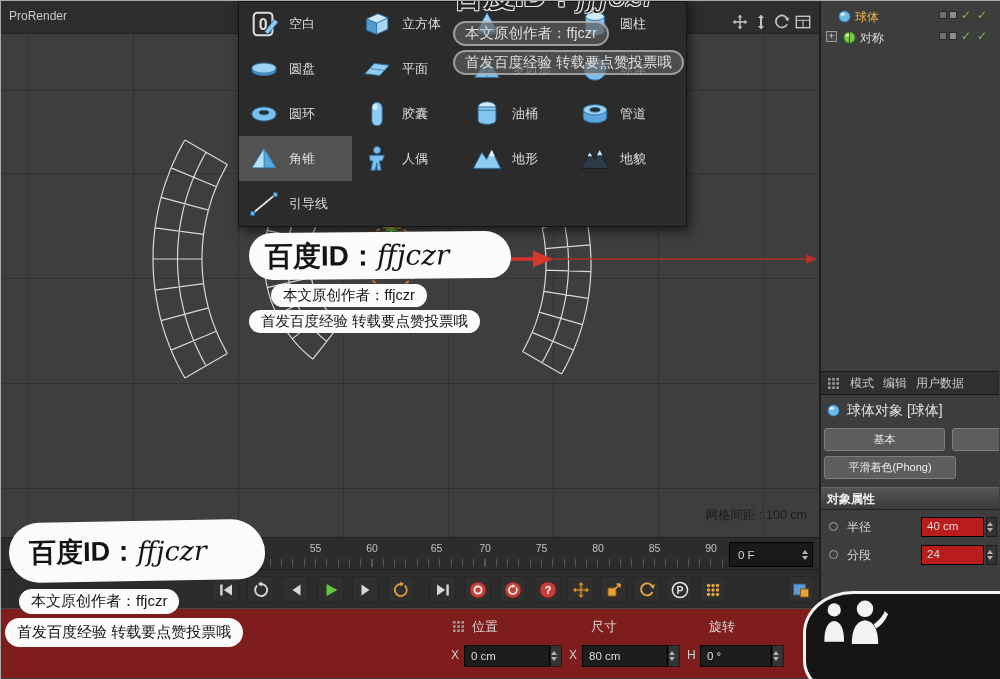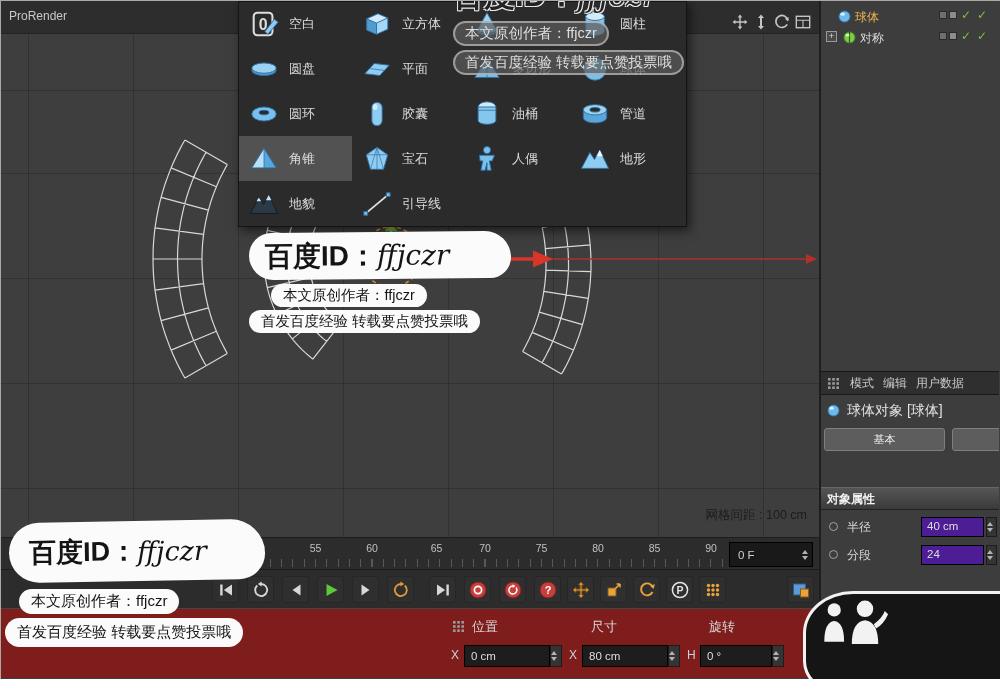--- a/index.html
+++ b/index.html
@@ -76,21 +76,21 @@
   .attr-title{position:absolute;left:0;top:395px;width:178px;height:30px;display:flex;align-items:center;gap:6px;
     padding:0 6px;color:#e2e2e2;font-size:14px;}
   .chip-row{position:absolute;left:3px;top:427px;height:26px;white-space:nowrap;}
   .chip{height:23px;background:#5d5d5d;border:1px solid #7e7e7e;border-radius:3px;color:#eee;font-size:11px;
     display:inline-flex;align-items:center;justify-content:center;vertical-align:top;}
   .attr-section{position:absolute;left:0;top:486px;width:178px;height:23px;background:linear-gradient(#555,#3a3a3a);
     border-top:1px solid #666;border-bottom:1px solid #222;color:#f2f2f2;font-weight:bold;font-size:12px;padding:3px 6px;}
   .attr-row{position:absolute;left:0;width:178px;height:28px;}
   .acircle{position:absolute;left:8px;top:9px;width:9px;height:9px;border:1.5px solid #a2a2a2;border-radius:50%;}
   .alabel{position:absolute;left:26px;top:6px;font-size:12px;color:#d5d5d5;}
-  .abox{position:absolute;left:100px;top:4px;width:63px;height:20px;background:#4c1d95;border:1px solid #000;
+  .abox{position:absolute;left:100px;top:4px;width:63px;height:20px;background:#b91c1c;border:1px solid #000;
     color:#dedede;font-size:11.5px;padding:2px 5px;}
   .astep{position:absolute;left:165px;top:4px;width:11px;height:20px;background:#343434;border:1px solid #1c1c1c;}
   .adrop{position:absolute;left:84px;top:4px;width:92px;height:21px;background:linear-gradient(#6a6a6a,#4e4e4e);
     border:1px solid #2a2a2a;border-radius:2px;color:#eee;font-size:12px;text-align:center;line-height:19px;}
 
   
   .wm{position:absolute;z-index:40;pointer-events:none;}
   .wm-top{left:452px;top:-26px;width:280px;}
   .wm-top-big{font-size:31px;font-weight:bold;color:#222;white-space:nowrap;
     text-shadow:-1px -1px 0 #e8e8e8,1px -1px 0 #e8e8e8,-1px 1px 0 #e8e8e8,1px 1px 0 #e8e8e8;}
@@ -260,27 +260,20 @@
         <span class="micon"><svg width="34" height="30" viewBox="0 0 36 32">
             <path d="M18 4.5 L31 25.5 L18 25.5 Z" fill="#58a7dc"></path>
             <path d="M18 4.5 L5 25.5 L18 25.5 Z" fill="#b8e0f8"></path>
             <path d="M18 4.5 L31 25.5 L5 25.5 Z" fill="none" stroke="#2e6da0"></path>
             <path d="M18 4.5 V25.5" stroke="#2e6da0" stroke-width="0.8"></path>
           </svg></span>
         <span class="mlabel">角锥</span>
       </div>
       <div class="mcell">
         <span class="micon"><svg width="34" height="30" viewBox="0 0 36 32">
-            <path d="M18 3.5 L29.5 11.5 L25 27 L11 27 L6.5 11.5 Z" fill="#8fccf2" stroke="#2e6da0"></path>
-            <path d="M18 3.5 L18 27 M6.5 11.5 L29.5 11.5 M18 3.5 L11 27 M18 3.5 L25 27" stroke="#2e6da0" stroke-width="0.7" fill="none"></path>
-          </svg></span>
-        <span class="mlabel">宝石</span>
-      </div>
-      <div class="mcell">
-        <span class="micon"><svg width="34" height="30" viewBox="0 0 36 32">
             <circle cx="18" cy="6.5" r="3.8" fill="#79c0ee" stroke="#2e6da0"></circle>
             <path d="M10 12 h16 l-2.5 6 h-3 l2 10 h-4.5 L18 20 l-2 8 h-4.5 l2 -10 h-3 Z" fill="#79c0ee" stroke="#2e6da0" stroke-linejoin="round"></path>
           </svg></span>
         <span class="mlabel">人偶</span>
       </div>
       <div class="mcell">
         <span class="micon"><svg width="34" height="30" viewBox="0 0 36 32">
             <path d="M3.5 26 L12.5 9 L17.5 16.5 L23 6.5 L32.5 26 Z" fill="#8fccf2" stroke="#2e6da0"></path>
             <path d="M23 6.5 L26.3 13 L19.8 13 Z" fill="#eaf6fd"></path>
           </svg></span>
@@ -538,20 +531,23 @@
             <circle cx="7" cy="7" r="6" fill="#6cb9ea" stroke="#2e6da0"></circle>
             <ellipse cx="5" cy="4.5" rx="2.4" ry="1.7" fill="#d6eefb"></ellipse>
           </svg></span>
       <span>球体对象 [球体]</span>
     </div>
 
     <div class="chip-row">
       <span class="chip" style="width:121px;">基本</span>
       <span class="chip" style="width:56px;margin-left:3px;"></span>
     </div>
+    <div class="chip-row" style="top:455px;">
+      <span class="chip" style="width:132px;">平滑着色(Phong)</span>
+    </div>
 
     <div class="attr-section">对象属性</div>
     <div id="attr-rows">
         <div class="attr-row" style="top: 512px;">
           <span class="acircle"></span>
           <span class="alabel">半径</span>
           <div class="abox">40 cm</div>
           <div class="astep stepper">
             <i class="up"></i>
             <i class="dn"></i>

